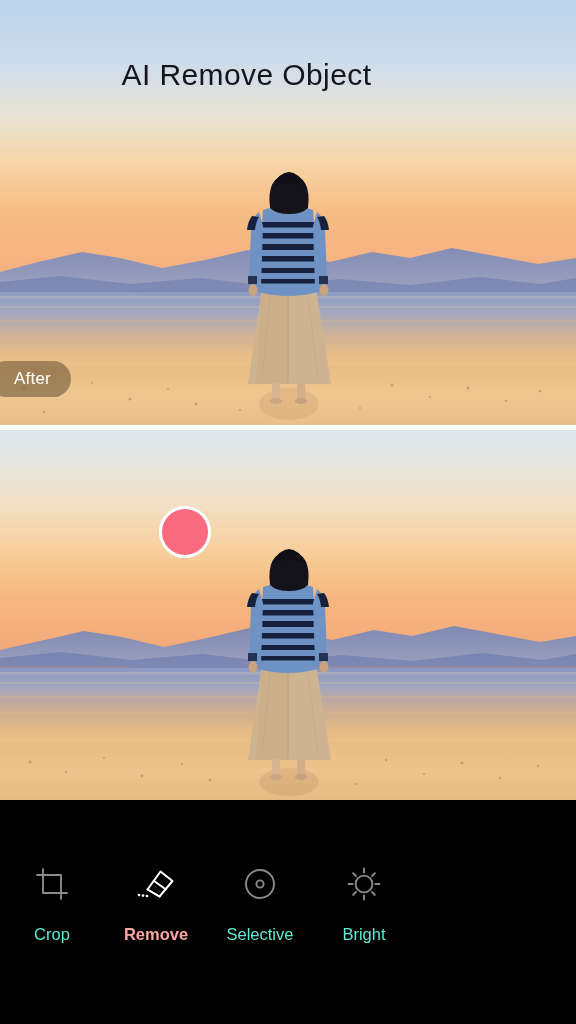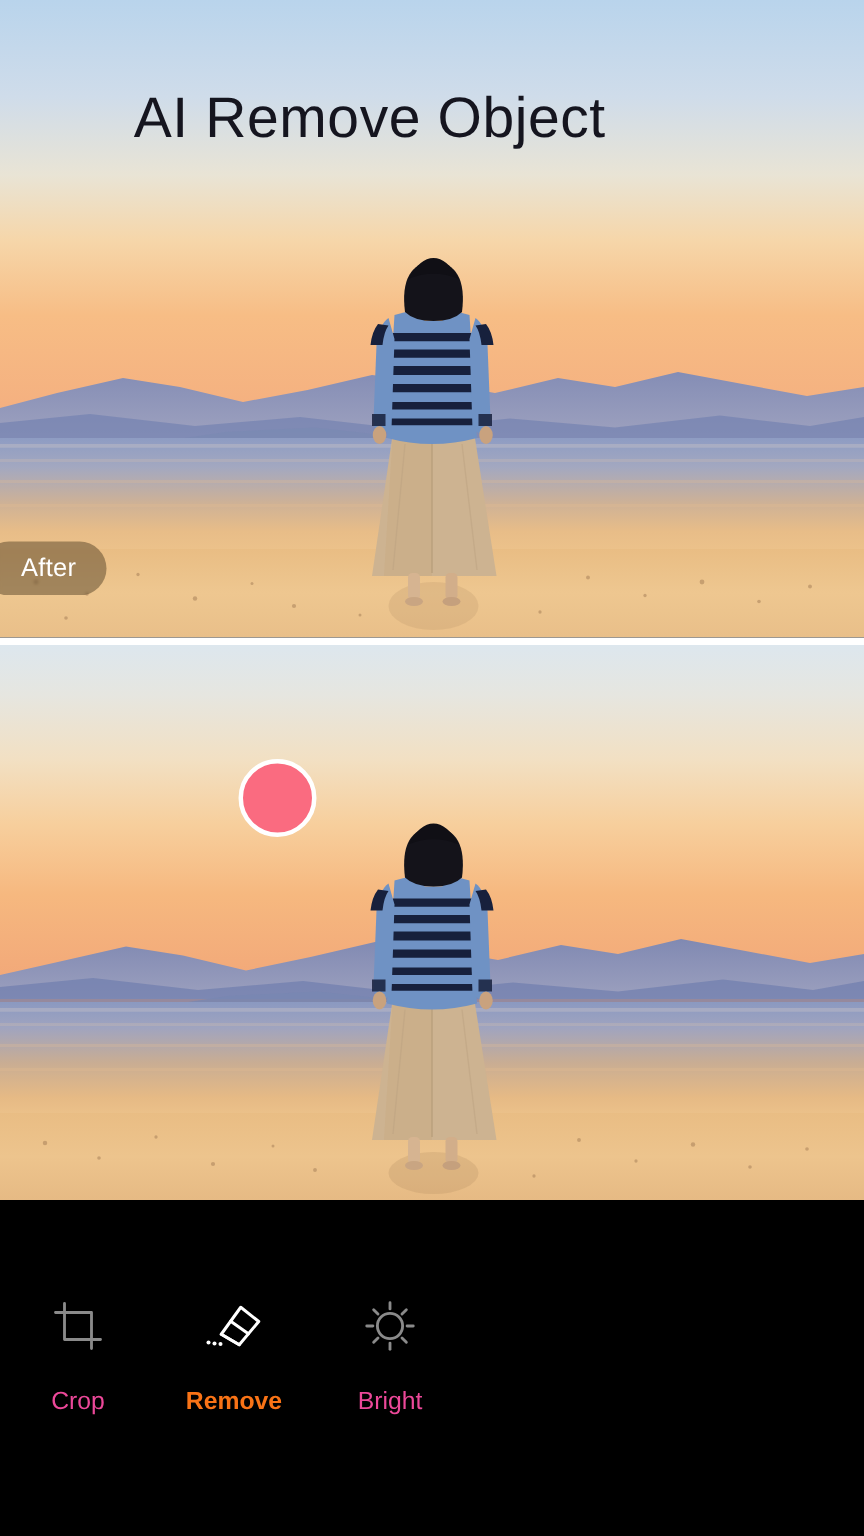--- a/index.html
+++ b/index.html
@@ -18,21 +18,21 @@
   #panel-before { top:430px; height:370px; }
 
   .scene { position:absolute; left:0; top:0; width:576px; }
   #panel-after  .scene { height:425px; }
   #panel-before .scene { height:370px; }
 
   
   #title {
     position:absolute; left:0; top:58px; width:493px;
     text-align:center;
-    font-size:38px; font-weight:400; letter-spacing:.4px;
+    font-size:30px; font-weight:400; letter-spacing:.4px;
     color:#15151f;
     z-index:5;
     font-family:"Liberation Sans", sans-serif;
   }
 
   
   .badge {
     position:absolute;
     height:36px; padding:0 20px 0 26px;
     display:flex; align-items:center;
@@ -69,23 +69,23 @@
     display:flex; align-items:flex-start;
   }
   .tool {
     flex:0 0 104px;
     display:flex; flex-direction:column; align-items:center;
     cursor:pointer;
   }
   .tool .ticon { height:52px; display:flex; align-items:center; justify-content:center; }
   .tool .tlabel {
     margin-top:16px; font-size:16.5px; line-height:1;
-    color:#ec4899; font-weight:400; white-space:nowrap;
-  }
-  .tool.active .tlabel { color:#f97316; font-weight:600; }
+    color:#5eead4; font-weight:400; white-space:nowrap;
+  }
+  .tool.active .tlabel { color:#fca5a5; font-weight:600; }
   .tool svg { display:block; }
   .tool .stroke { stroke:#8a8a8a; }
   .tool.active .stroke { stroke:#ffffff; }
   .tool .fillc  { fill:#8a8a8a; }
   .tool.active .fillc { fill:#ffffff; }
 </style>
 </head>
 <body>
 
 <div id="app">
@@ -348,20 +348,29 @@
             <path class="stroke" d="M13.5 26.5 L25.5 33.5"></path>
             <path class="stroke" d="M19.8 17.8 L31.6 26.2"></path>
             <circle class="fillc" cx="5" cy="32" r="1.35"></circle>
             <circle class="fillc" cx="9" cy="32.6" r="1.35"></circle>
             <circle class="fillc" cx="13" cy="33" r="1.35"></circle>
           </svg>
         </span>
         <span class="tlabel">Remove</span>
       </div>
 
+      <div class="tool">
+        <span class="ticon">
+          <svg width="40" height="40" viewBox="0 0 40 40" fill="none" stroke-width="1.9">
+            <circle class="stroke" cx="20" cy="20" r="14"></circle>
+            <circle class="stroke" cx="20" cy="20" r="3.6"></circle>
+          </svg>
+        </span>
+        <span class="tlabel">Selective</span>
+      </div>
 
 
 
       <div class="tool">
         <span class="ticon">
           <svg width="40" height="40" viewBox="0 0 40 40" fill="none" stroke-width="1.9" stroke-linecap="round">
             <circle class="stroke" cx="20" cy="20" r="8.4"></circle>
             <path class="stroke" d="M20 4.5 L20 8.6"></path>
             <path class="stroke" d="M20 31.4 L20 35.5"></path>
             <path class="stroke" d="M4.5 20 L8.6 20"></path>

